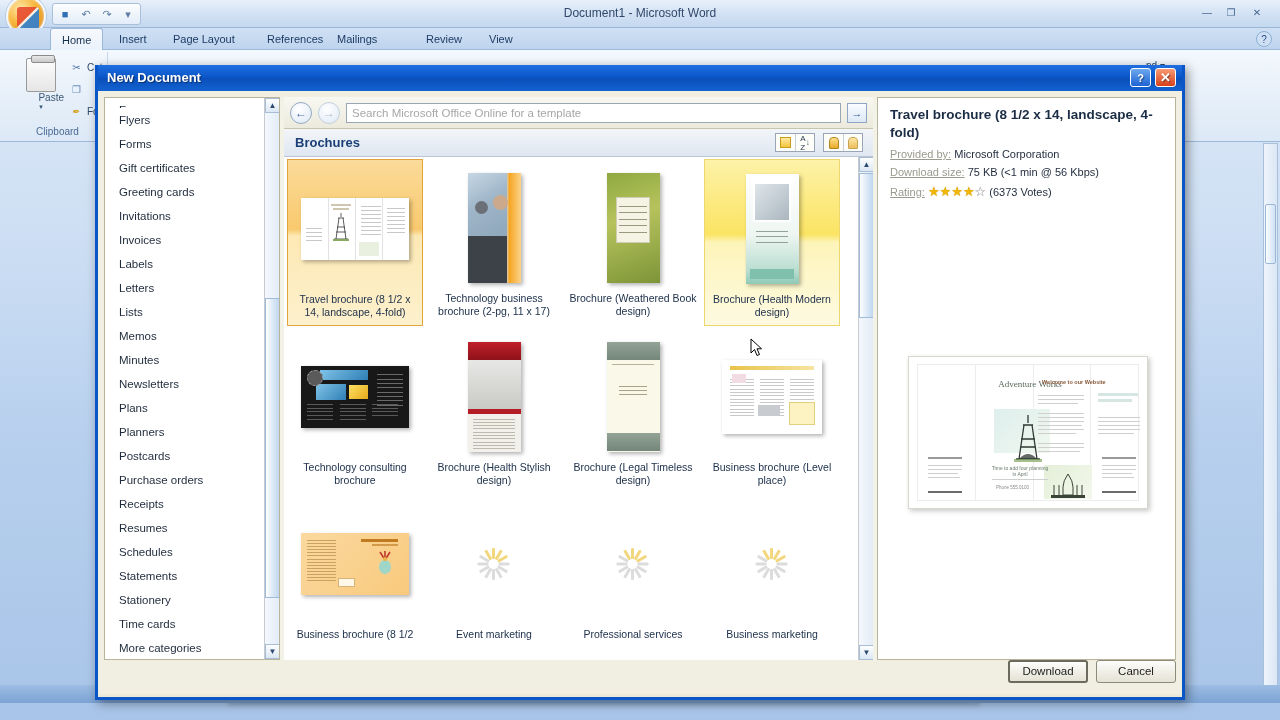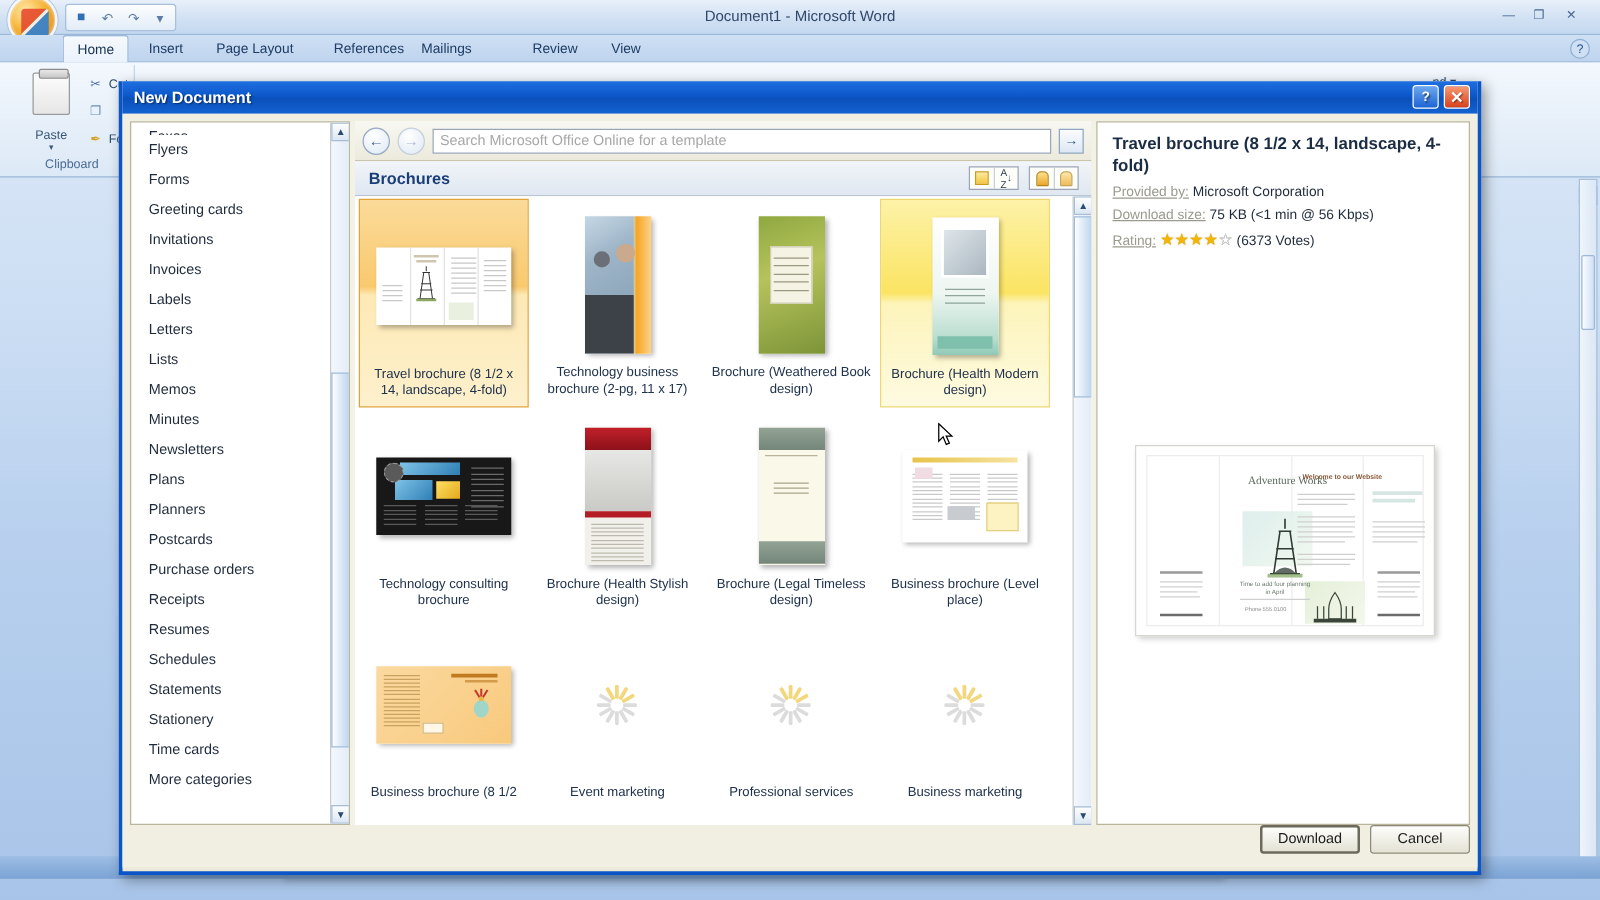--- a/index.html
+++ b/index.html
@@ -69,21 +69,21 @@
             border-right:1px solid #c3d6ea; }
   .rgroup-label { position:absolute; bottom:1px; width:100%; text-align:center;
                   font-size:10px; color:#4a6a93; }
   .paste-btn { position:absolute; left:10px; top:6px; width:46px; text-align:center; }
   .paste-icon { width:30px; height:34px; margin:0 auto; position:relative;
                 background:linear-gradient(180deg,#fdfdfd,#e6e6e6);
                 border:1px solid #9a9a9a; border-radius:2px; }
   .paste-icon:before { content:''; position:absolute; left:4px; top:-4px; width:22px; height:6px;
                        background:linear-gradient(180deg,#e8e8e8,#c8c8c8); border:1px solid #8b8b8b;
                        border-radius:2px; }
-  .paste-label { font-size:10px; color:#3a5876; margin-top:11px; }
+  .paste-label { font-size:10px; color:#3a5876; margin-top:0;text-align:right; }
   .paste-caret { font-size:7px; color:#3a5876; }
   .clip-item { position:absolute; left:62px; font-size:10px; color:#2a4866; white-space:nowrap;
                display:flex; align-items:center; gap:4px; }
   .mini-ico { width:13px; height:13px; display:inline-block; font-size:10px; line-height:13px;
               text-align:center; }
   .edit-item { position:absolute; font-size:10px; color:#2a4866; white-space:nowrap; }
   
   .doc-area { position:absolute; left:0; top:143px; width:1280px; height:560px; }
   .doc-page { position:absolute; left:226px; top:0; width:752px; height:560px;
               background:#fff; border:1px solid #8aa6c6; box-shadow:2px 2px 5px rgba(0,0,0,.18); }
@@ -340,20 +340,21 @@
   </div>
 
   <div class="dlg-body">
     <div class="dlg-inner">
 
       <div class="cats">
         <div class="cat-list" id="catlist">
             <div class="cat-item cat-partial">Faxes</div>
             <div class="cat-item">Flyers</div>
             <div class="cat-item">Forms</div>
+            <div class="cat-item">Gift certificates</div>
             <div class="cat-item">Greeting cards</div>
             <div class="cat-item">Invitations</div>
             <div class="cat-item">Invoices</div>
             <div class="cat-item">Labels</div>
             <div class="cat-item">Letters</div>
             <div class="cat-item">Lists</div>
             <div class="cat-item">Memos</div>
             <div class="cat-item">Minutes</div>
             <div class="cat-item">Newsletters</div>
             <div class="cat-item">Plans</div>

